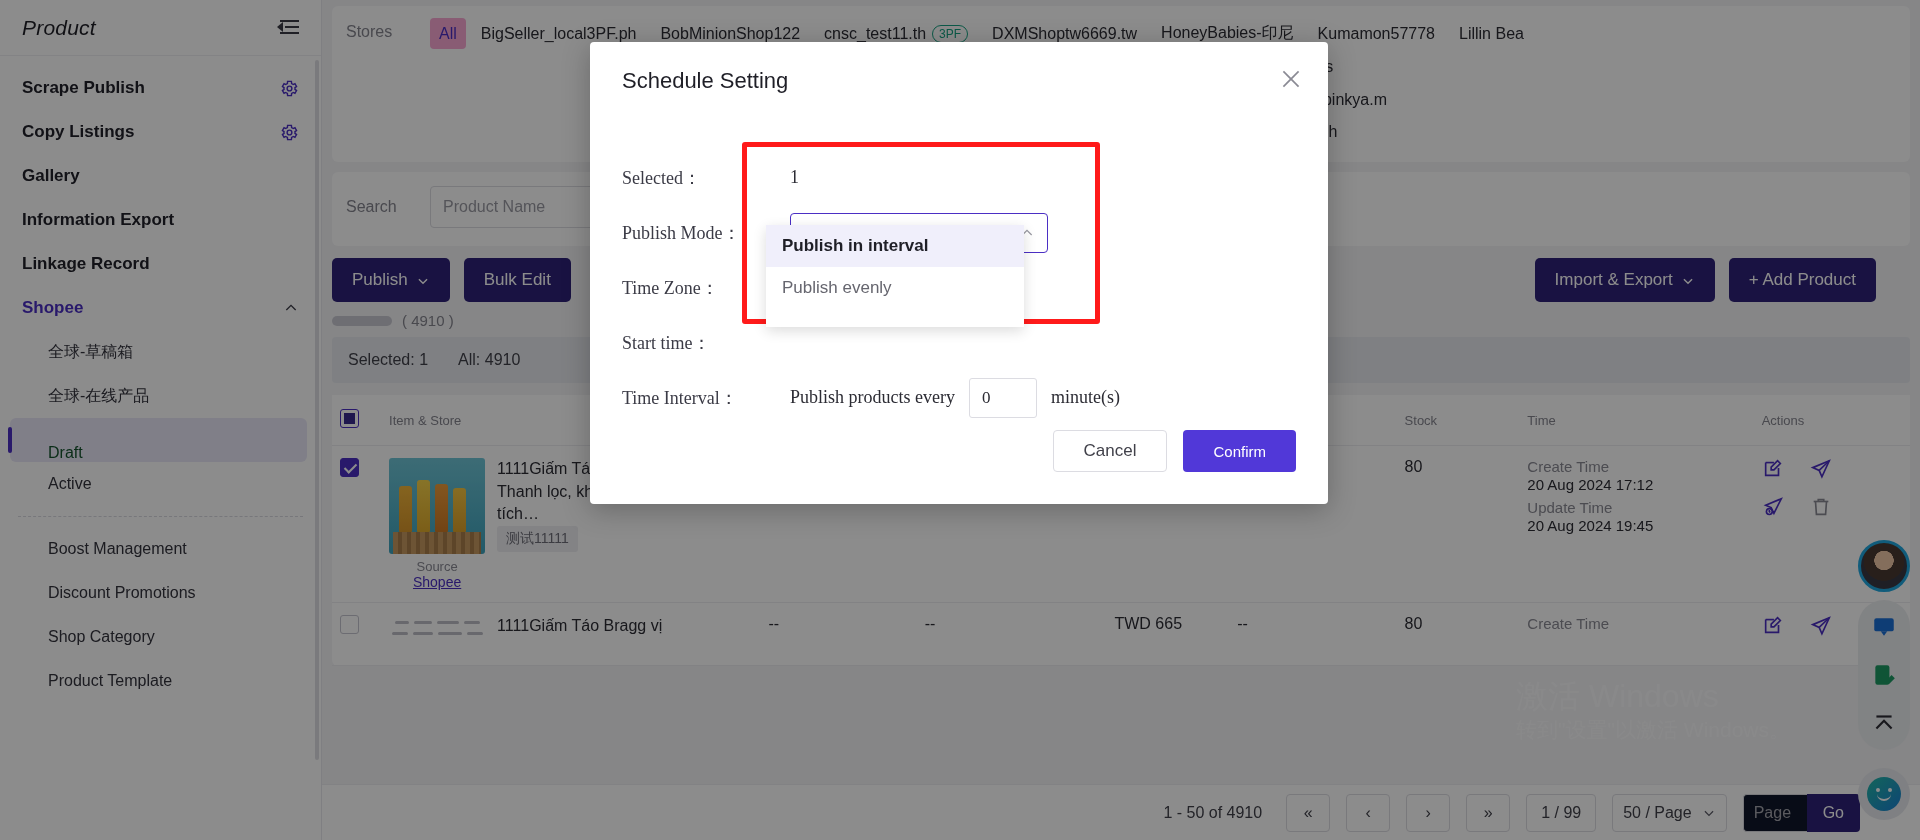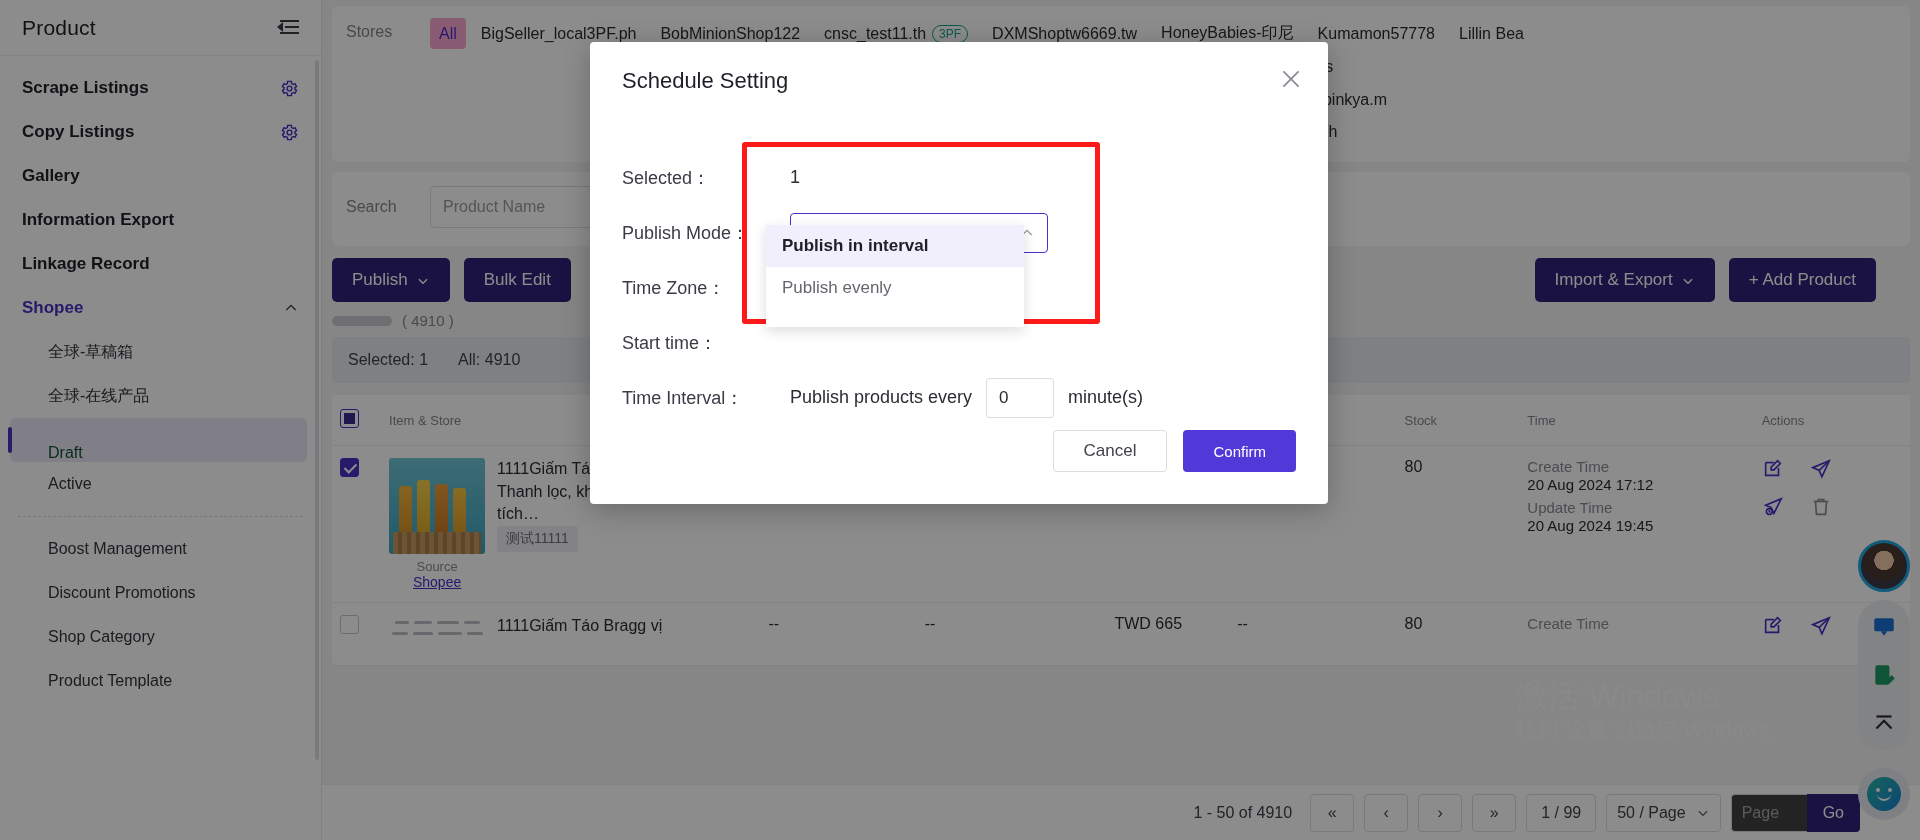--- a/index.html
+++ b/index.html
@@ -22,21 +22,21 @@
   #sidebar {
     position: absolute; left: 0; top: 0; width: 322px; height: 840px;
     background: #ffffff; border-right: 1px solid #e8e8ed;
     z-index: 10;
   }
   .sb-head {
     height: 56px; display: flex; align-items: center;
     justify-content: space-between; padding: 0 22px;
     border-bottom: 1px solid #eeeef2;
   }
-  .sb-title { font-size: 21px; color: #1f1f27; letter-spacing: .2px; }
+  .sb-title { font-size: 21px; color: #1f1f27; letter-spacing: .2px; font-style: italic; }
   .collapse-ico { width: 22px; height: 18px; position: relative; cursor: pointer; }
   .collapse-ico i { position: absolute; left: 3px; right: 0; height: 2px; background: #3b3b46; }
   .collapse-ico i:nth-child(1){ top: 1px; }
   .collapse-ico i:nth-child(2){ top: 7px; left: 8px; }
   .collapse-ico i:nth-child(3){ top: 13px; }
   .collapse-ico .arr {
     position: absolute; left: 0; top: 3px; width: 0; height: 0;
     border-top: 5px solid transparent; border-bottom: 5px solid transparent;
     border-right: 6px solid #3b3b46; background: none;
   }
@@ -176,34 +176,34 @@
   .act-row { display: flex; gap: 26px; margin-bottom: 16px; }
   .act-ico { width: 22px; height: 22px; color: #4b2fc4; cursor: pointer; }
   .act-ico.grey { color: #8a8a94; }
   .ph-line { height: 3px; background: #bdbdc6; border-radius: 2px; }
 
   
   .pager {
     position: absolute; left: 322px; right: 0; bottom: 0; height: 56px;
     background: #fff; border-top: 1px solid #ededf1;
     display: flex; align-items: center; justify-content: flex-end;
-    padding-right: 60px; gap: 10px; z-index: 12;
+    padding-right: 60px; gap: 16px; z-index: 12;
   }
   .pg-info { font-size: 16px; color: #41414a; margin-right: 8px; }
   .pg-box {
     min-width: 44px; height: 38px; border: 1px solid #dcdce2; border-radius: 4px;
     display: flex; align-items: center; justify-content: center;
     font-size: 16px; color: #41414a; cursor: pointer; padding: 0 10px; background:#fff;
   }
   .pg-box.sel-page { min-width: 70px; }
   .pg-box.per { min-width: 110px; gap: 10px; justify-content: space-between; }
   .pg-input {
-    width: 76px; height: 38px; border: 1px solid #dcdce2; border-right: none;
+    width: 64px; height: 38px; border: 1px solid #dcdce2; border-right: none;
     border-radius: 4px 0 0 4px; display: flex; align-items: center;
-    padding: 0 10px; font-size: 16px; color: #a5a5ae; background: #404040;
+    padding: 0 10px; font-size: 16px; color: #a5a5ae; background: #0f172a;
   }
   .pg-go {
     height: 38px; padding: 0 16px; background: #2e2278; color: #fff;
     border-radius: 0 4px 4px 0; display: flex; align-items: center;
     font-size: 16px; cursor: pointer;
   }
 
   
   .rail { position: absolute; right: 8px; top: 540px; width: 56px; z-index: 30; }
   .avatar {
@@ -244,21 +244,21 @@
   #modal {
     position: absolute; left: 590px; top: 42px; width: 738px; height: 462px;
     background: #fff; border-radius: 4px; z-index: 60;
     box-shadow: 0 6px 28px rgba(0,0,0,.25);
   }
   .m-title { position: absolute; left: 32px; top: 26px; font-size: 22px; color: #1f1f27; }
   .m-close {
     position: absolute; right: 24px; top: 24px; width: 26px; height: 26px;
     cursor: pointer; color: #8a8a94;
   }
-  .m-rows { position: absolute; left: 32px; top: 108px; right: 44px; }
+  .m-rows { position: absolute; left: 32px; top: 108px; right: 44px; font-family: Liberation Serif, serif; }
   .m-row { display: flex; align-items: center; height: 55px; }
   .m-lbl { width: 168px; flex: none; font-size: 18px; color: #3b3b46; }
   .m-val { font-size: 18px; color: #2c2c34; }
   .m-select {
     width: 258px; height: 40px; border: 1px solid #4b2fc4; border-radius: 4px;
     display: flex; align-items: center; justify-content: space-between;
     padding: 0 12px; font-size: 17px; color: #66666f; background: #fff; cursor: pointer;
   }
   .m-select .cv { width: 16px; height: 16px; color: #9a9aa3; }
   
@@ -310,21 +310,21 @@
       <div class="sb-title">Product</div>
       <div class="collapse-ico">
         <i></i>
           <i></i>
           <i></i>
           <span class="arr"></span>
       </div>
     </div>
     <div class="sb-list">
       <div class="sb-item">
-        <span>Scrape Listings</span>
+        <span>Scrape Publish</span>
         <span class="gear">
           <svg viewBox="0 0 24 24" fill="none" stroke="currentColor" stroke-width="1.8">
               <circle cx="12" cy="12" r="3"></circle>
               <path d="M19 12a7 7 0 0 0-.1-1.1l2-1.5-2-3.4-2.3 1a7 7 0 0 0-1.9-1.1L14.4 3H9.6l-.3 2.9c-.7.3-1.3.6-1.9 1.1l-2.3-1-2 3.4 2 1.5A7 7 0 0 0 5 12c0 .4 0 .7.1 1.1l-2 1.5 2 3.4 2.3-1c.6.5 1.2.8 1.9 1.1l.3 2.9h4.8l.3-2.9c.7-.3 1.3-.6 1.9-1.1l2.3 1 2-3.4-2-1.5c.1-.4.1-.7.1-1.1z"></path>
             </svg>
         </span>
       </div>
       <div class="sb-item">
         <span>Copy Listings</span>
         <span class="gear">

